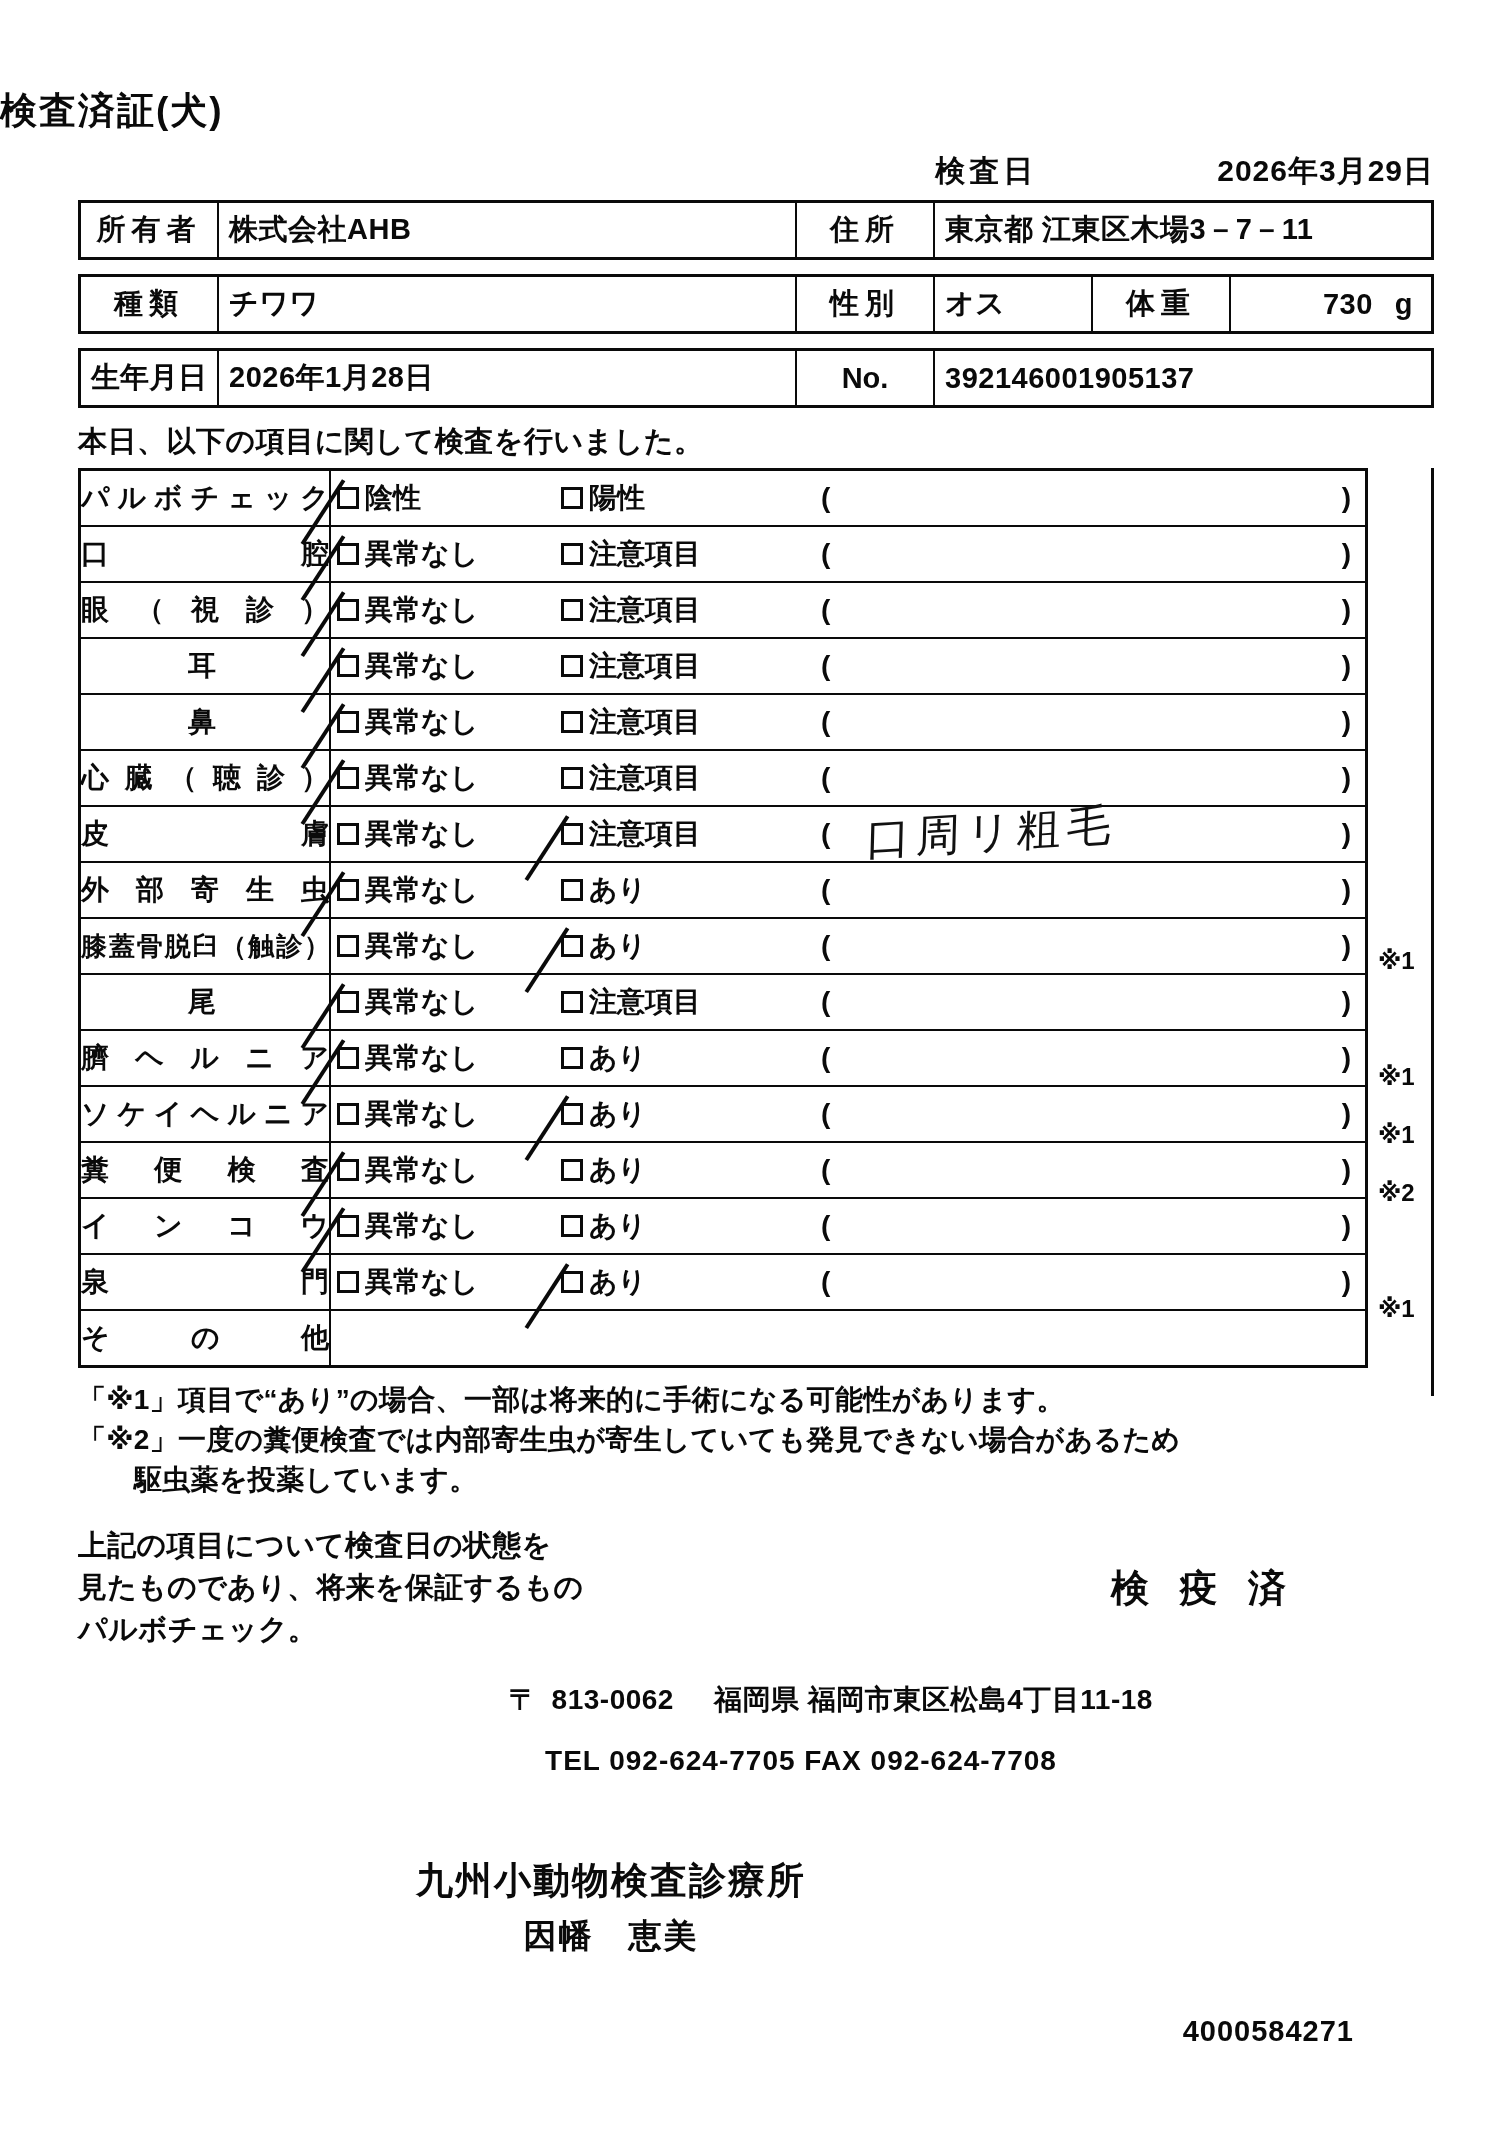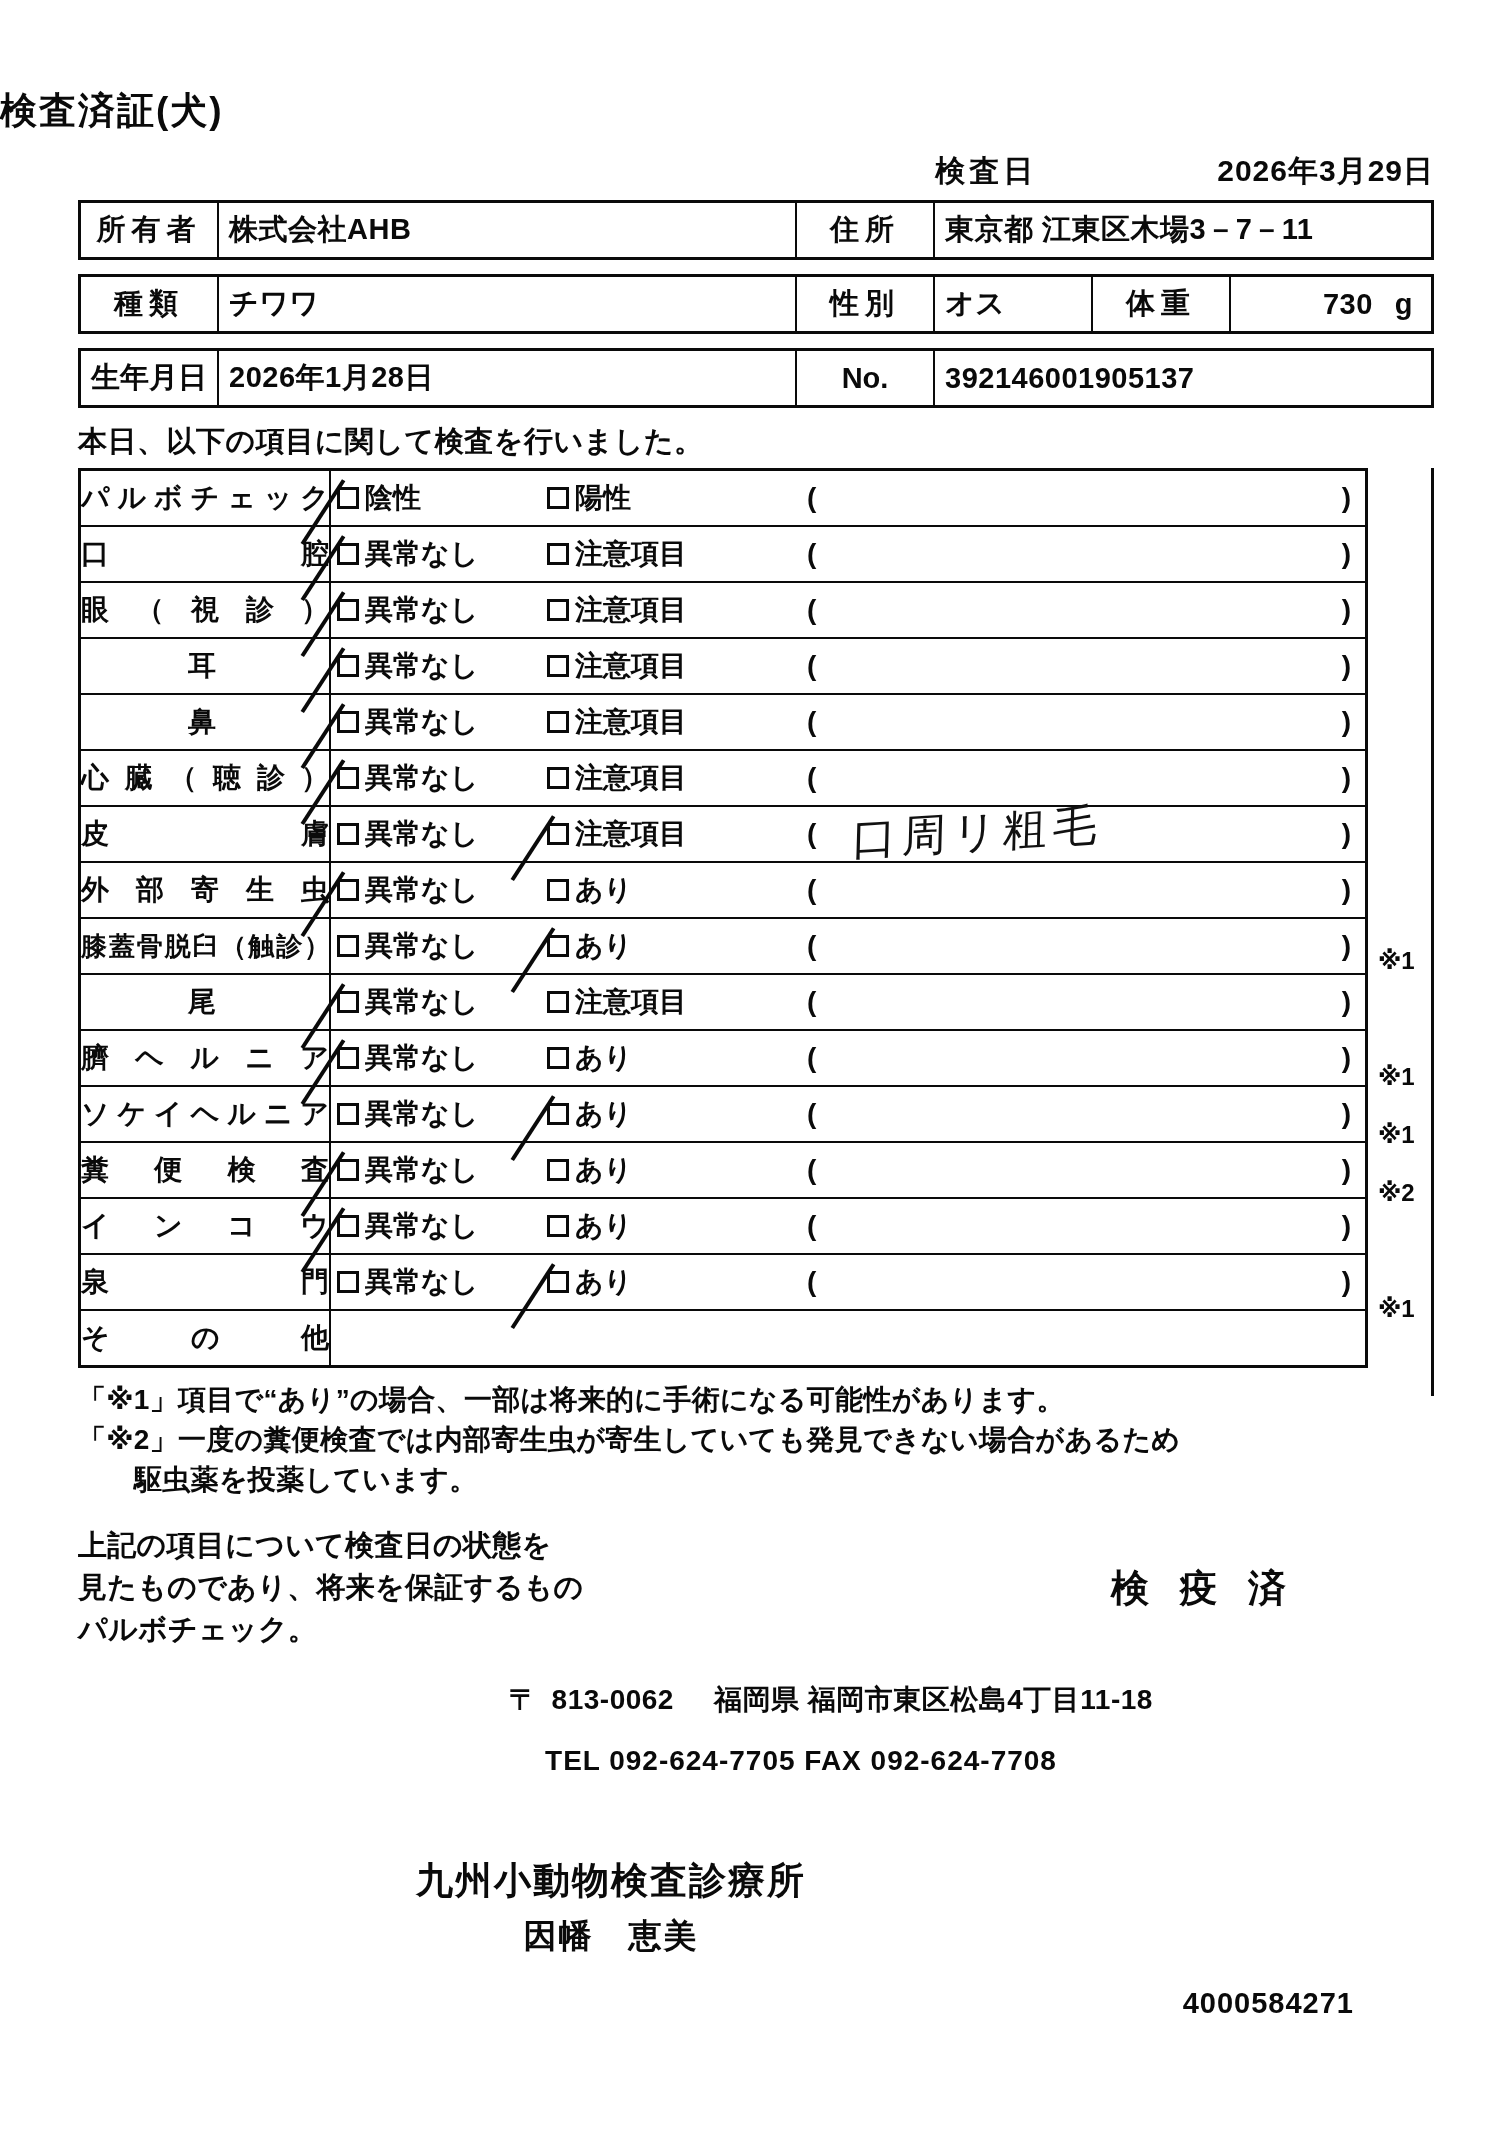--- a/index.html
+++ b/index.html
@@ -121,21 +121,21 @@
     height: 54px;
     position: relative;
   }
   .opt {
     display: inline-flex;
     align-items: center;
     position: relative;
     white-space: nowrap;
   }
   .opt.first { margin-left: 6px; width: 210px; }
-  .opt.second { margin-left: 0; width: 250px; }
+  .opt.second { margin-left: 14px; width: 250px; }
   .box {
     display: inline-block;
     width: 22px;
     height: 22px;
     border: 3px solid #0a0a0a;
     box-sizing: border-box;
     margin-right: 6px;
     position: relative;
     flex: 0 0 auto;
   }
@@ -264,21 +264,21 @@
     margin: 8px auto 0 auto;
     text-align: center;
     font-size: 33px;
     font-weight: 700;
     letter-spacing: 2px;
     padding-right: 290px;
     box-sizing: border-box;
   }
   .ref-no {
     width: 1356px;
-    margin: 28px auto 0 auto;
+    margin: 56px auto 0 auto;
     text-align: right;
     font-size: 29px;
     font-weight: 700;
     letter-spacing: 1px;
     padding-right: 80px;
     box-sizing: border-box;
   }
 </style>
 </head>
 <body>

